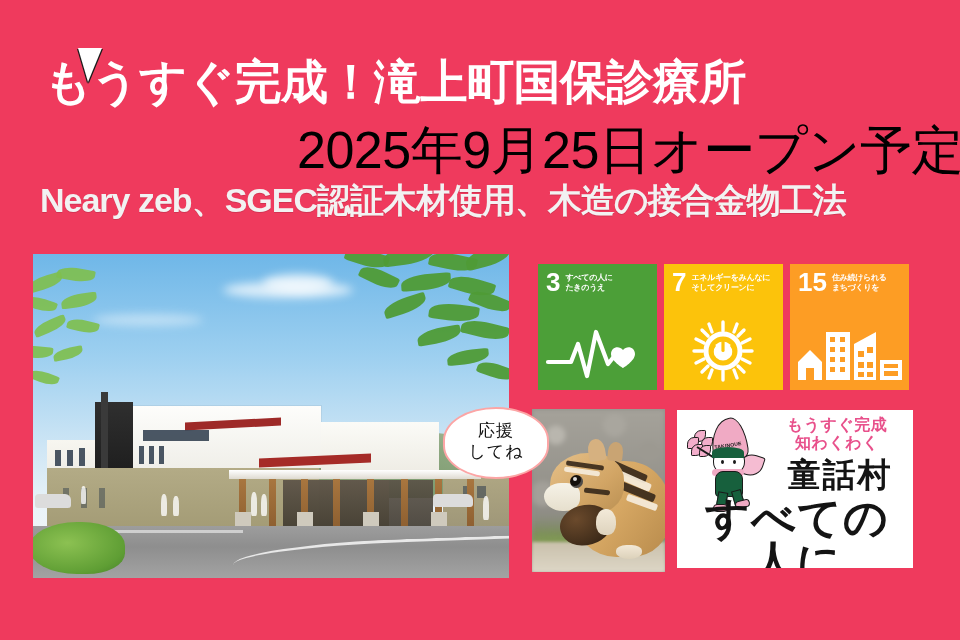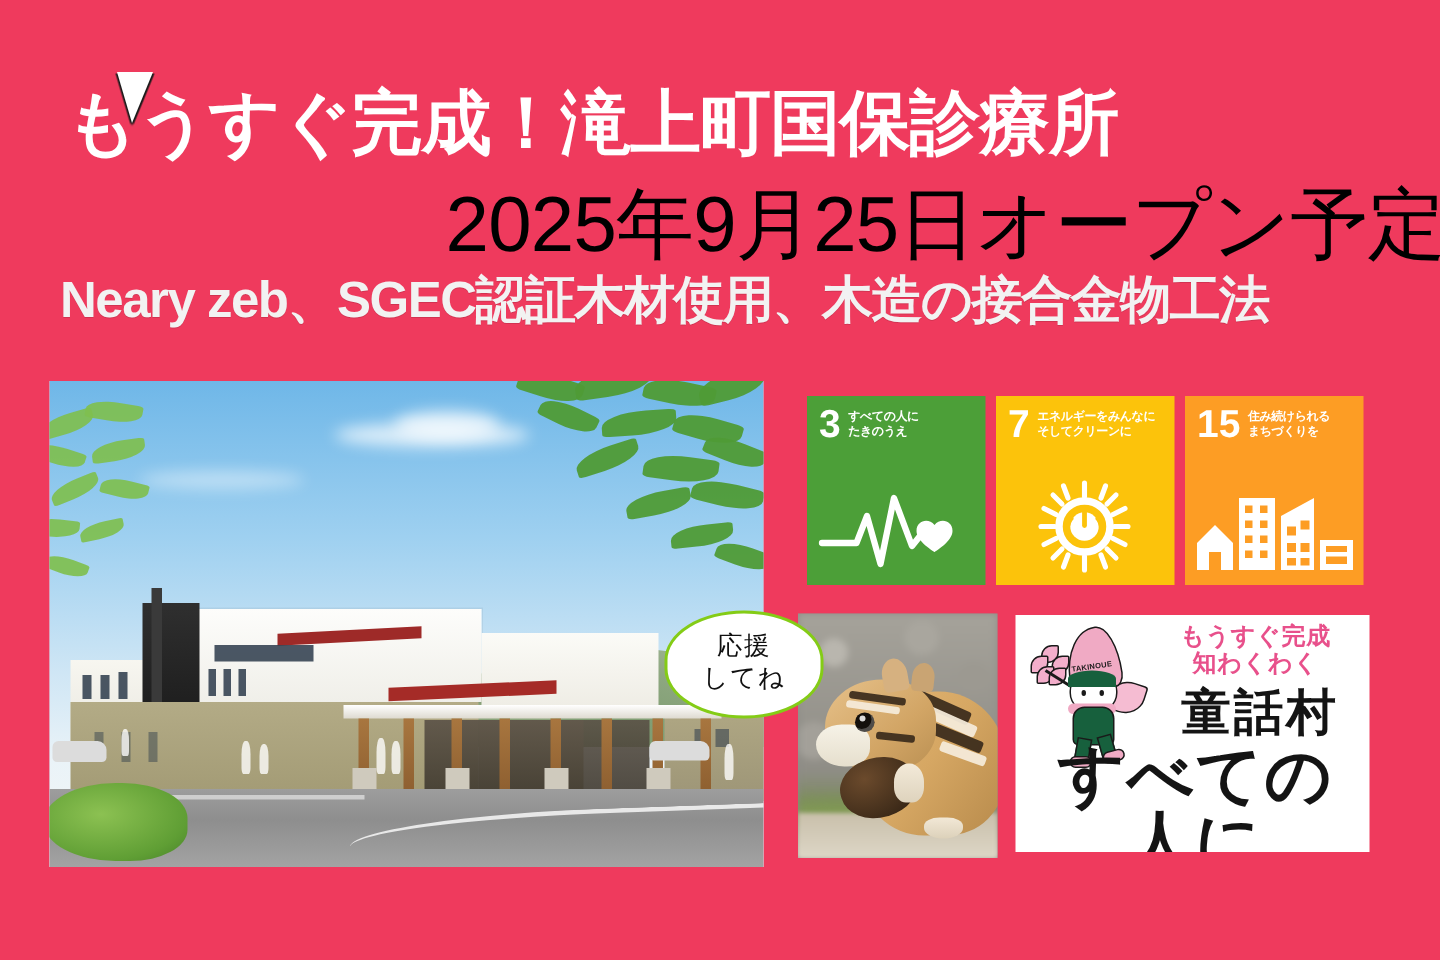--- a/index.html
+++ b/index.html
@@ -117,21 +117,21 @@
   .person{position:absolute;background:rgba(255,255,255,.78);border-radius:40% 40% 20% 20%;}
   .bush{
     position:absolute;left:-4px;top:268px;width:96px;height:52px;
     background:radial-gradient(ellipse at 40% 40%,#8cc152 0%,#5f9e34 70%,#47802a 100%);
     border-radius:50% 45% 40% 50%;
   }
 
   
   .bubble{
     position:absolute;left:443px;top:407px;width:102px;height:68px;
-    background:#ffffff;border:2px solid #84cc16;border-radius:50%/46%;
+    background:#ffffff;border:2px solid #fca5a5;border-radius:50%/46%;
     z-index:6;
   }
   .bubble-txt{
     position:absolute;left:0;top:11px;width:102px;text-align:center;
     font-size:17px;line-height:1.25;color:#101010;font-weight:500;letter-spacing:1px;
   }
   .bubble-tail{
     position:absolute;left:78px;top:48px;width:0;height:0;z-index:6;
     border-left:10px solid transparent;border-right:14px solid transparent;
     border-top:34px solid #ffffff;

